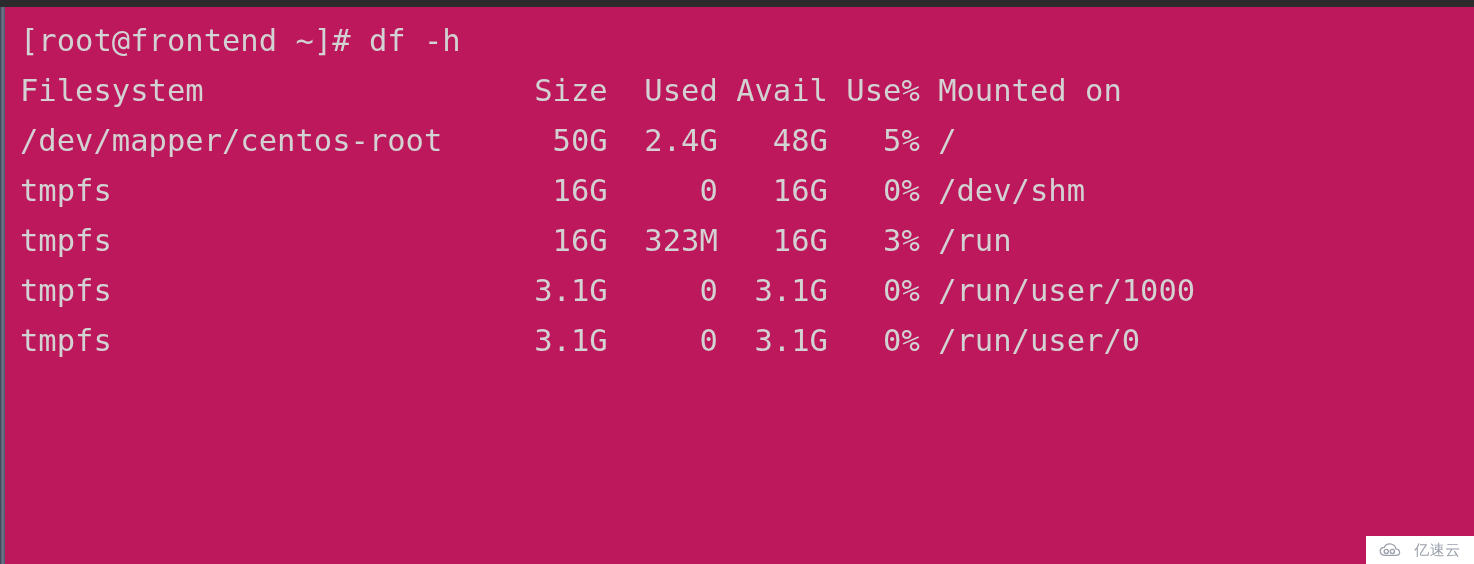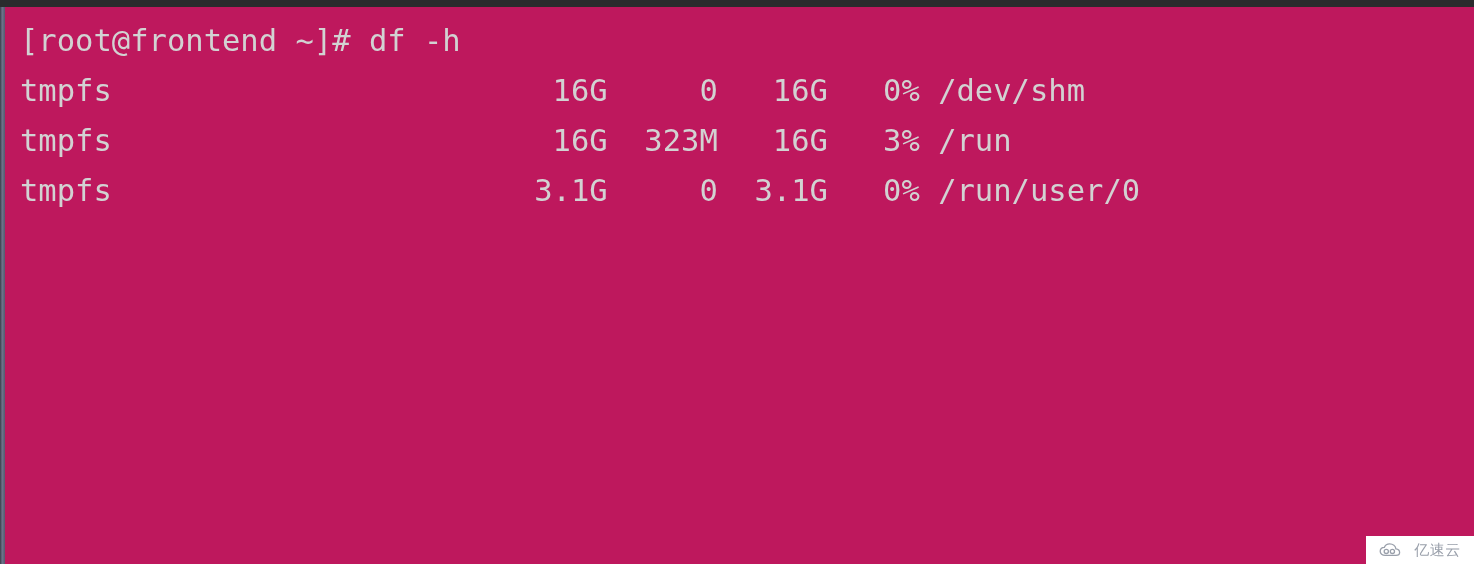--- a/index.html
+++ b/index.html
@@ -92,23 +92,26 @@
 <div id="screen">
 
   <div class="titlebar"></div>
   <div class="border-left"></div>
   <div class="border-right"></div>
 
   <div class="terminal">
 
     <div class="term-line">[root@frontend ~]# df -h</div>
 
+    <div class="term-line">Filesystem                  Size  Used Avail Use% Mounted on</div>
 
+    <div class="term-line">/dev/mapper/centos-root      50G  2.4G   48G   5% /</div>
     <div class="term-line">tmpfs                        16G     0   16G   0% /dev/shm</div>
     <div class="term-line">tmpfs                        16G  323M   16G   3% /run</div>
+    <div class="term-line">tmpfs                       3.1G     0  3.1G   0% /run/user/1000</div>
     <div class="term-line">tmpfs                       3.1G     0  3.1G   0% /run/user/0</div>
 
   </div>
 
   <div class="watermark">
     <span>
       <svg width="22" height="14" viewBox="0 0 22 14" aria-hidden="true">
         <path d="M6.2 12.4 C3.3 12.4 1.2 10.7 1.2 8.3 C1.2 6.1 3.0 4.4 5.4 4.3
                  C6.1 2.2 8.2 0.8 10.7 0.8 C13.9 0.8 16.5 3.0 16.9 5.9
                  C19.1 6.2 20.6 7.8 20.6 9.5 C20.6 11.2 19.1 12.4 17.0 12.4 Z" fill="none" stroke="#9aa0ab" stroke-width="1.3"></path>

